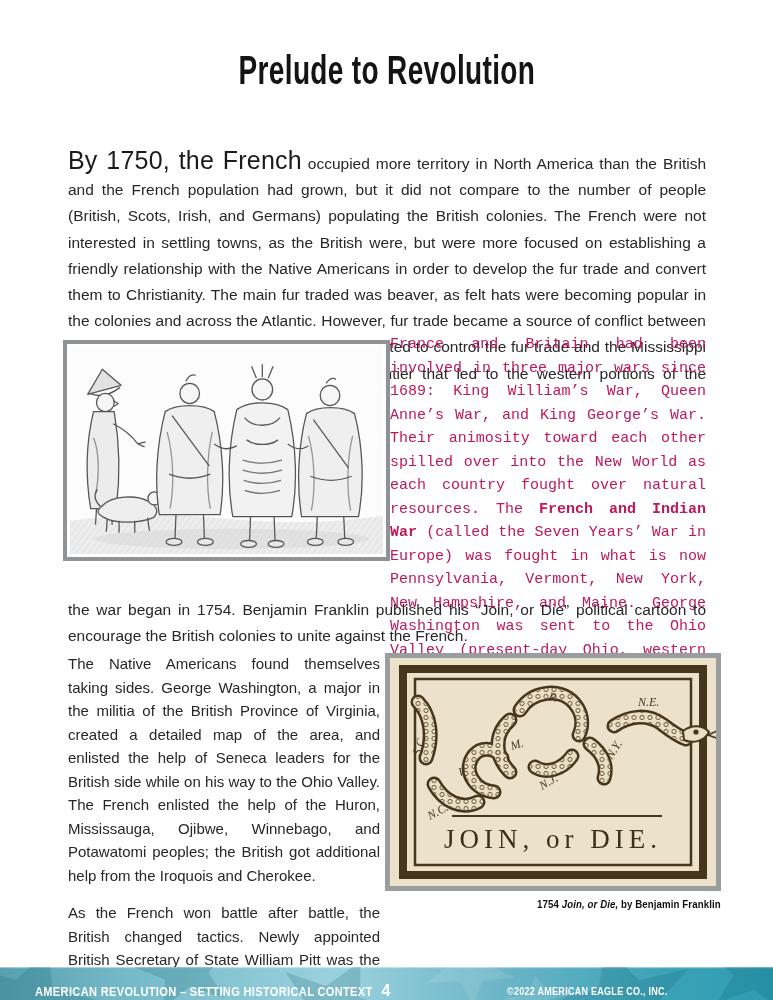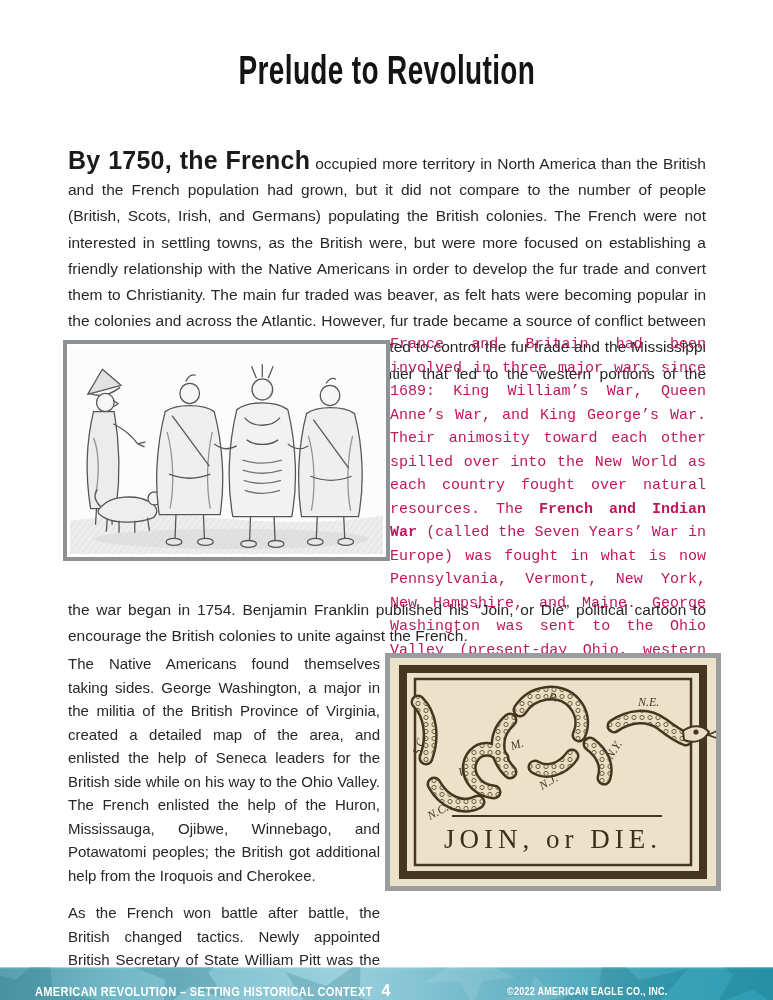--- a/index.html
+++ b/index.html
@@ -11,21 +11,21 @@
   }
   .title-wrap { position:absolute; top:44px; left:0; width:773px; text-align:center; }
   .title {
     display:inline-block; font-size:40px; font-weight:bold; color:#141414;
     transform:scaleX(0.70); transform-origin:center; letter-spacing:0.5px; white-space:nowrap;
   }
   .intro {
     position:absolute; left:68px; top:143px; width:638px;
     font-size:15.5px; line-height:26.2px; text-align:justify; color:#272727;
   }
-  .intro-lead { font-size:25px; font-weight:bold; color:#1b1b1b; letter-spacing:0.2px; }
+  .intro-lead { font-size:25px; font-weight:normal; color:#1b1b1b; letter-spacing:0.2px; }
   .fig-box { position:absolute; background:#fff; border:4px solid #8e9294; }
   .fig-cherokee { left:63px; top:336px; width:327px; height:221px; padding:3px; }
   .fig-cherokee svg { width:100%; height:100%; display:block; }
   .cap {
     position:absolute; font-weight:bold; color:#111; font-size:11px; white-space:nowrap;
   }
   .cap-inner { display:inline-block; transform:scaleX(0.88); letter-spacing:0.1px; }
   .cap-cherokee { left:66px; top:562px; }
   .cap-cherokee .cap-inner { transform-origin:left center; }
   .cap-joindie { left:385px; top:894px; width:336px; text-align:right; }
@@ -214,20 +214,23 @@
         <text x="122" y="92" transform="rotate(-18 122 92)">M.</text>
         <text x="158" y="42" transform="rotate(12 158 42)">P.</text>
         <text x="152" y="132" transform="rotate(-30 152 132)">N.J.</text>
         <text x="222" y="102" transform="rotate(-58 222 102)">N.Y.</text>
         <text x="248" y="48">N.E.</text>
       </g>
       <line x1="62" y1="158" x2="272" y2="158" stroke="#46361e" stroke-width="2.2"></line>
       <text x="163" y="190" text-anchor="middle" font-family="'Liberation Serif', serif" font-size="27" letter-spacing="5" fill="#3d2f18">JOIN, or DIE.</text>
     </svg>
   </div>
+  <div class="cap cap-joindie">
+    <span class="cap-inner"><span>1754 </span><i>Join, or Die,</i><span> by Benjamin Franklin</span></span>
+  </div>
 
   <div class="footer">
     <svg class="footer-stars" viewBox="0 0 773 48" preserveAspectRatio="none">
       <defs>
         <path id="star" d="M0,-30 L8.8,-9.3 L30,-9.3 L13,4.6 L18.5,26 L0,13 L-18.5,26 L-13,4.6 L-30,-9.3 L-8.8,-9.3 Z"></path>
       </defs>
       <rect x="0" y="0" width="773" height="1.5" fill="rgba(255,255,255,0.45)"></rect>
       <g fill="rgba(14,94,110,0.20)">
         <use href="#star" transform="translate(28,42) rotate(18) scale(2.2)"></use>
         <use href="#star" transform="translate(185,4) rotate(-12) scale(1.7)"></use>

